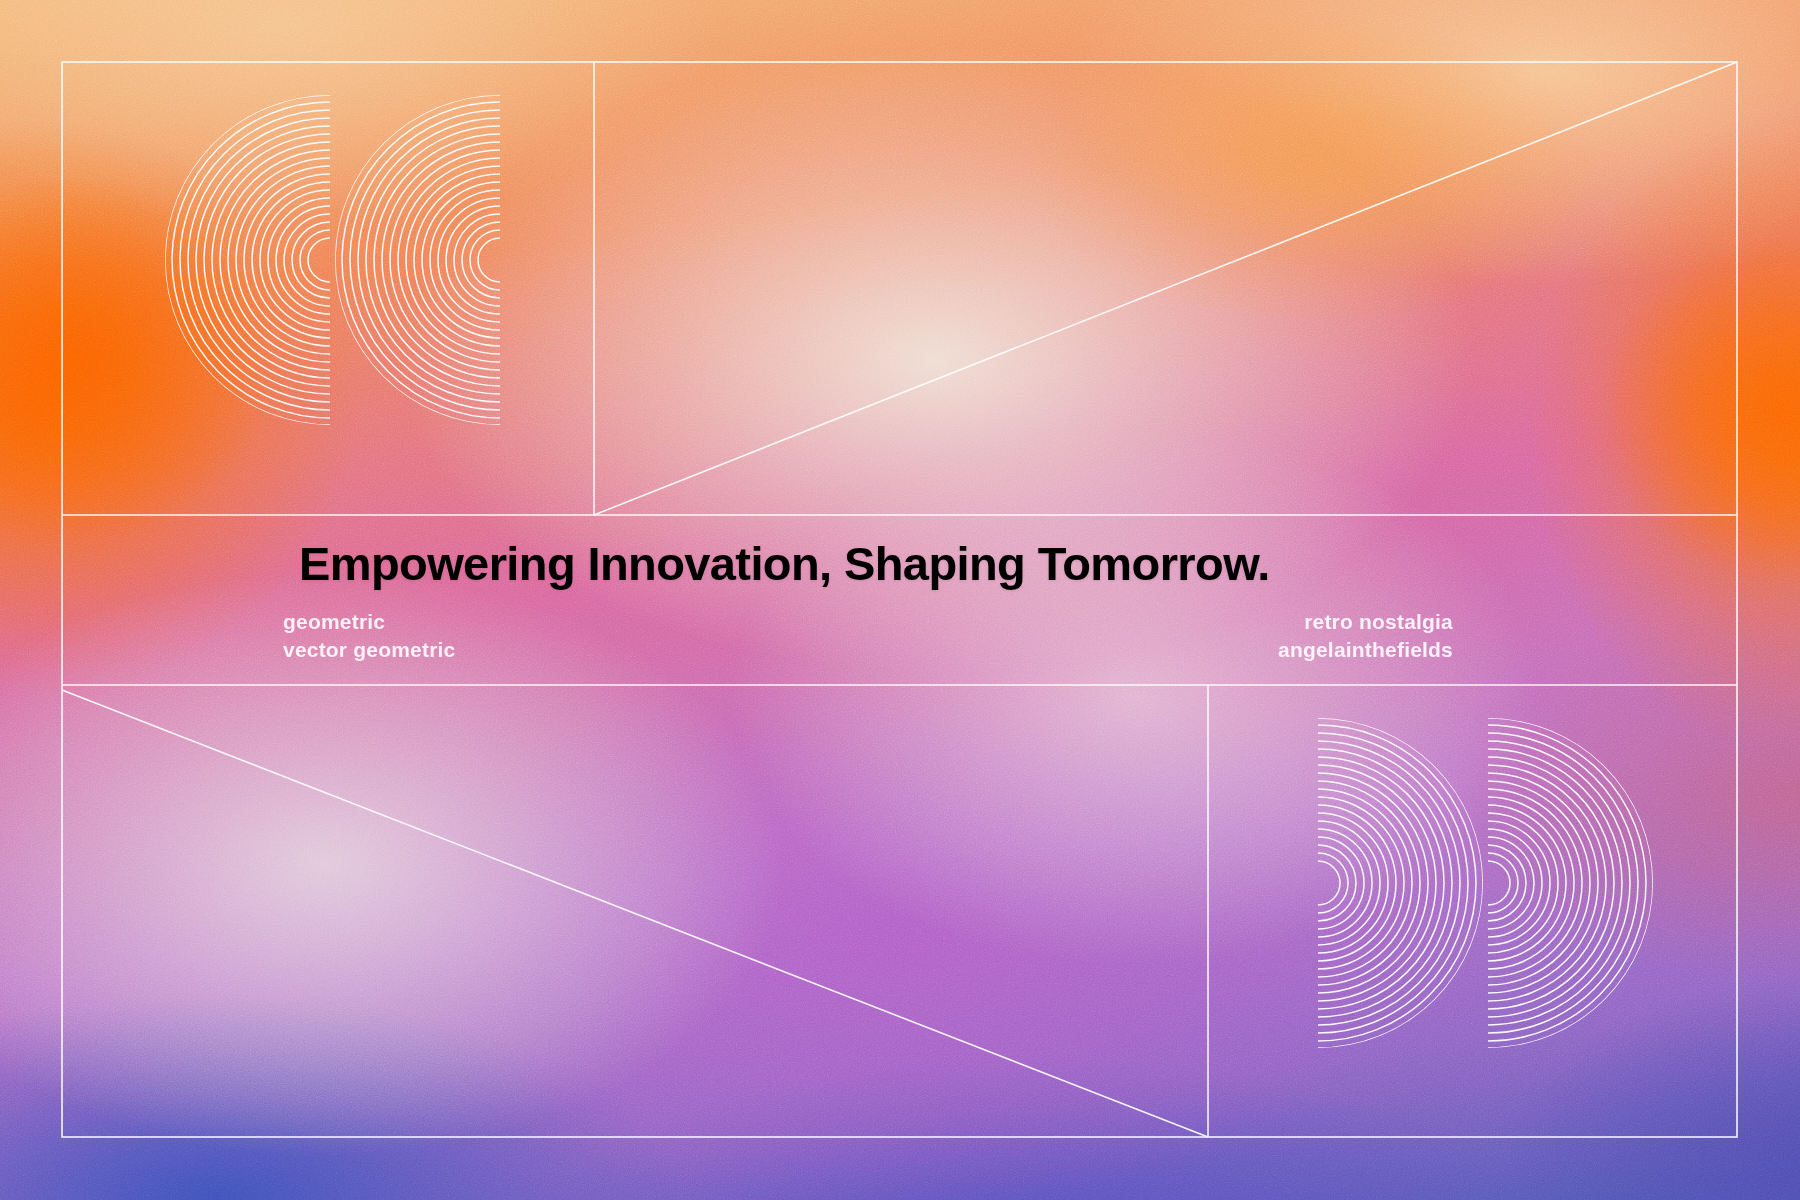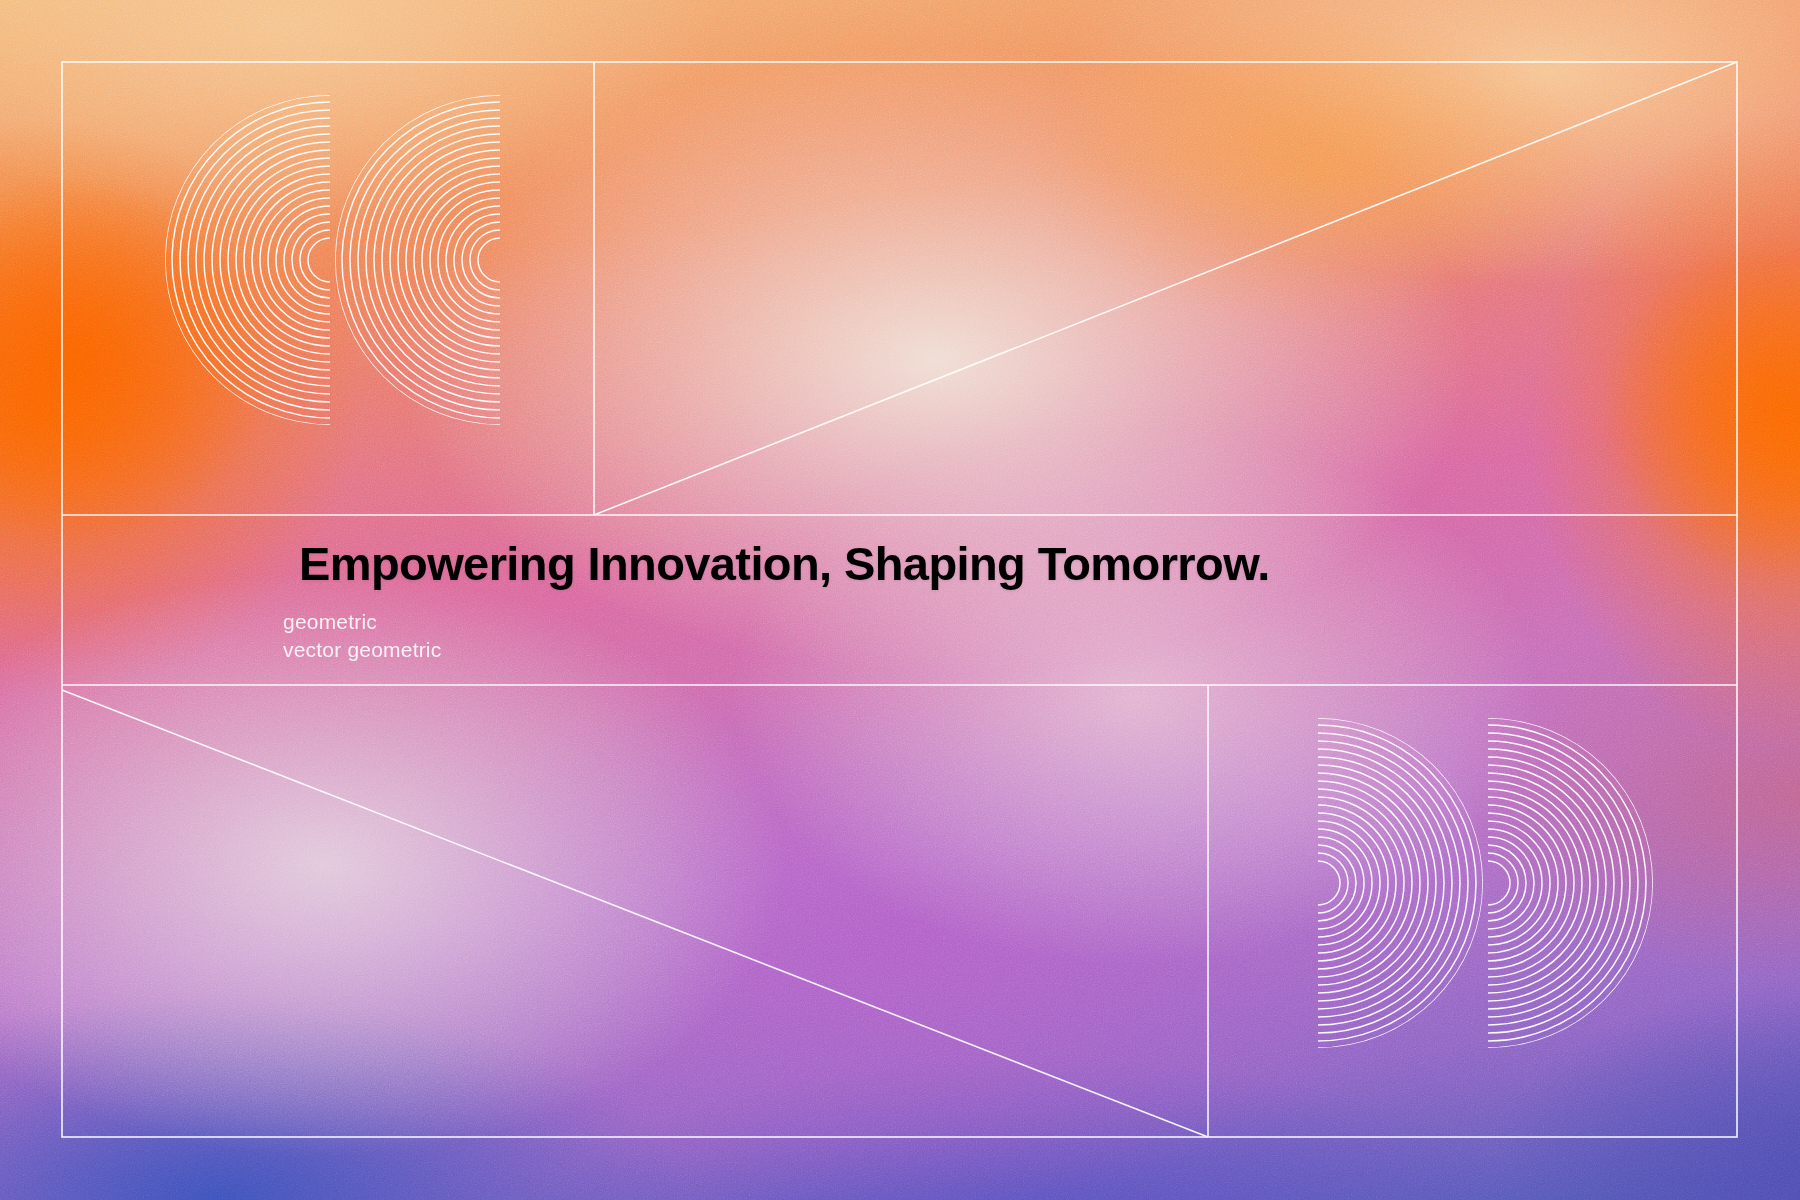--- a/index.html
+++ b/index.html
@@ -78,21 +78,21 @@
     font-weight: 700;
     letter-spacing: -0.6px;
     color: #000000;
     white-space: nowrap;
     text-shadow: 0 1px 3px rgba(120,60,90,0.18);
     margin-left: 16px;
   }
   .sub {
     position: absolute;
     font-size: 21px;
-    font-weight: 400;
+    font-weight: 700;
     letter-spacing: 0.2px;
     line-height: 1.32;
     color: rgba(255,255,255,0.88);
     white-space: nowrap;
   }
   .sub-left  { left: 283px; top: 608px; text-align: left; }
   .sub-right { right: 347px; top: 608px; text-align: right; }
 </style>
 </head>
 <body>
@@ -236,15 +236,19 @@
   </svg>
 
   <div class="text-layer">
     <div class="headline">Empowering Innovation, Shaping Tomorrow.</div>
 
     <div class="sub sub-left">
       <div>geometric</div>
       <div>vector geometric</div>
     </div>
 
+    <div class="sub sub-right">
+      <div>retro nostalgia</div>
+      <div>angelainthefields</div>
+    </div>
   </div>
 
 </div>
 
 </body></html>

